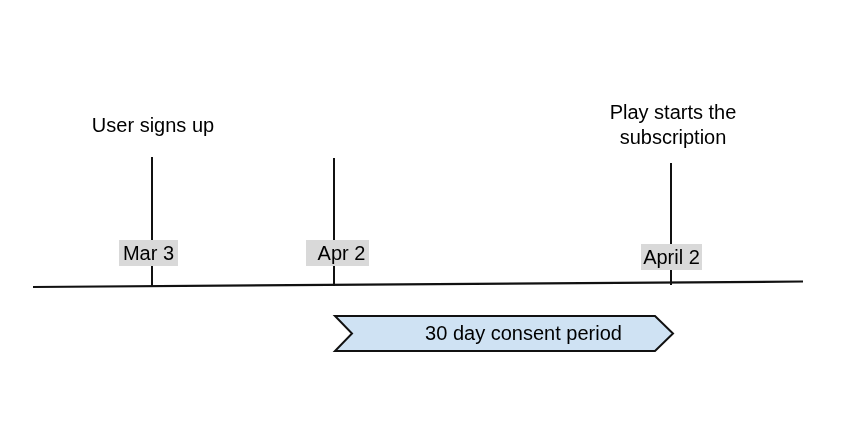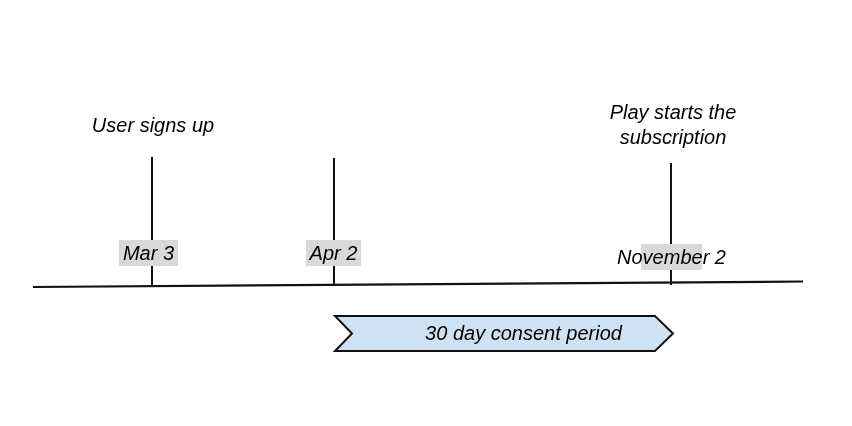--- a/index.html
+++ b/index.html
@@ -10,21 +10,20 @@
     --banner-fill:#cfe2f3;
     --banner-border:#111111;
   }
   html,body{margin:0;padding:0;background:#f4f4f4;}
   body{font-family:"Liberation Sans", sans-serif;}
   .canvas{
     position:relative;
     width:852px;height:426px;
     background:var(--background);
     overflow:hidden;
-    font-style:italic;
   }
   .layer-svg{position:absolute;left:0;top:0;width:852px;height:426px;}
   .axis-line, .tick-line{stroke:var(--line);}
   .axis-line{stroke-width:2.2px;}
   .tick-line{stroke-width:2px;}
   .banner-shape{
     fill:var(--banner-fill);
     stroke:var(--banner-border);
     stroke-width:2px;
     stroke-linejoin:miter;
@@ -39,21 +38,21 @@
   .event-label.e2{left:244px;top:100px;width:180px;height:50px;}
   .event-label.e3{left:582px;top:100px;width:182px;height:50px;}
   .date-chip{
     position:absolute;
     display:flex;align-items:center;justify-content:center;
     background:var(--date-label-bg);
     font-size:20px;line-height:26px;color:var(--text);
     white-space:nowrap;
   }
   .date-chip.d1{left:119px;top:240px;width:59px;height:26px;}
-  .date-chip.d2{left:306px;top:240px;width:55px;height:26px;}
+  .date-chip.d2{left:306px;top:240px;width:55px;height:26px;padding-left:8px;}
   .date-chip.d3{left:641px;top:244px;width:61px;height:26px;}
   .banner-text{
     position:absolute;
     left:372px;top:317px;width:303px;height:33px;
     display:flex;align-items:center;justify-content:center;
     font-size:20px;color:var(--text);
     white-space:nowrap;
   }
 </style>
 </head>
@@ -70,17 +69,17 @@
     <line class="tick-line" x1="671" y1="163" x2="671" y2="285"></line>
 
     <polygon class="banner-shape" points="335,316 655,316 673,333.5 655,351 335,351 352,333.5"></polygon>
   </svg>
 
   <div class="event-label e1">User signs up</div>
   <div class="event-label e3">Play starts the subscription</div>
 
   <div class="date-chip d1">Mar 3</div>
   <div class="date-chip d2">Apr 2</div>
-  <div class="date-chip d3">November 2</div>
+  <div class="date-chip d3">April 2</div>
 
   <div class="banner-text">30 day consent period</div>
 
 </div>
 
 </body></html>

